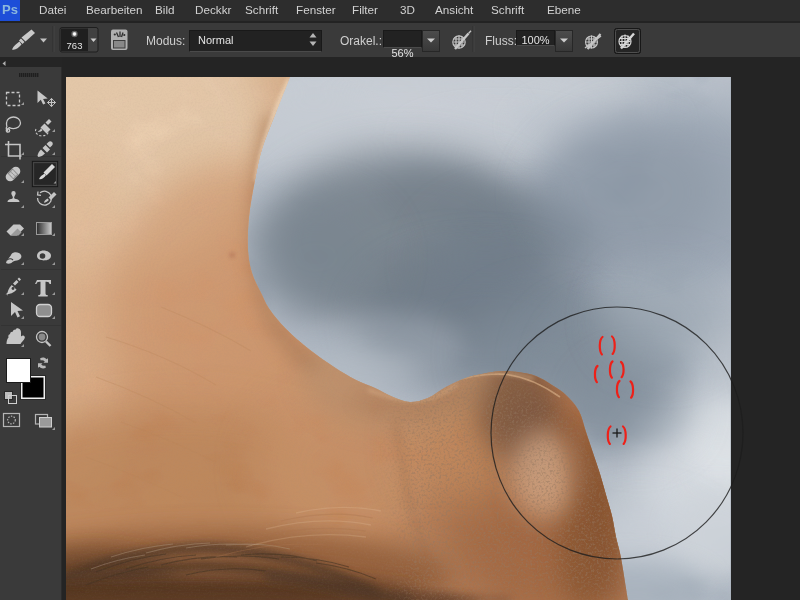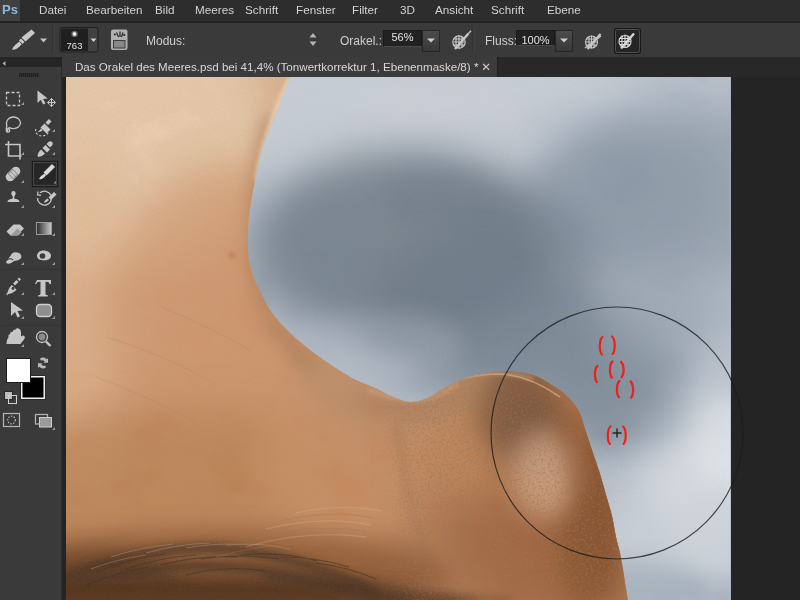--- a/index.html
+++ b/index.html
@@ -4,21 +4,21 @@
 <style>
   * { margin:0; padding:0; box-sizing:border-box; -webkit-font-smoothing:antialiased; }
   .mi,.lbl,.field,#tab,#pslogo { will-change: transform; }
   html,body { width:800px; height:600px; overflow:hidden; background:#242424;
     font-family:"Liberation Sans", sans-serif; }
   #stage { position:relative; width:800px; height:600px; }
   .abs { position:absolute; }
 
   
   #menubar { left:0; top:0; width:800px; height:21px; background:#2d2d2d; }
-  #pslogo { left:0; top:0; width:20px; height:21px; background:#404040;
+  #pslogo { left:0; top:0; width:20px; height:21px; background:#1d4ed8;
     color:#8db8dd; font-weight:bold; font-size:13px; line-height:20px; text-align:center; }
   .mi { top:3px; color:#d2d2d2; font-size:11.7px; line-height:13px;text-align:right; }
 
   
   #optbar { left:0; top:21px; width:800px; height:36px; background:#3a3a3a;
     border-top:2px solid #232323; }
   #optsvg { z-index:3; }
   .lbl { color:#cfcfcf; font-size:12px; top:34px; }
   .field { background:#222; border:1px solid #191919; border-bottom-color:#4a4a4a;
     color:#e3e3e3; font-size:11px; text-align:center; }
@@ -40,21 +40,21 @@
   #canvas { left:66px; top:77px; width:665px; height:523px; }
 </style>
 </head>
 <body>
 <div id="stage">
   <div id="menubar" class="abs"></div>
   <div id="pslogo" class="abs">Ps</div>
   <span class="abs mi" style="left:39px">Datei</span>
   <span class="abs mi" style="left:86px">Bearbeiten</span>
   <span class="abs mi" style="left:155px">Bild</span>
-  <span class="abs mi" style="left:195px">Meeres</span>
+  <span class="abs mi" style="left:195px">Deckkr</span>
   <span class="abs mi" style="left:245px">Schrift</span>
   <span class="abs mi" style="left:296px">Fenster</span>
   <span class="abs mi" style="left:352px">Filter</span>
   <span class="abs mi" style="left:400px">3D</span>
   <span class="abs mi" style="left:435px">Ansicht</span>
   <span class="abs mi" style="left:491px">Schrift</span>
   <span class="abs mi" style="left:547px">Ebene</span>
 
   <div id="optbar" class="abs"></div>
 
@@ -104,32 +104,28 @@
 
     <rect x="614.5" y="7.5" width="26" height="25" rx="2" fill="#252525" stroke="#171717"></rect>
     <rect x="615.5" y="8.5" width="24" height="23" rx="2" fill="none" stroke="#4f4f4f"></rect>
     <g stroke="#d6d6d6" fill="none" stroke-width="1.2">
       <circle cx="625" cy="20.5" r="6"></circle>
       <path d="M619.5 17.5 h11 M619.5 20.5 h11 M620 23.5 h10 M622 14.5 v11.5 M625 13.5 v13 M628 14.5 v11.5"></path>
       <path d="M621 27.5 L634 12.5" stroke-width="2.4"></path>
     </g>
   </svg>
   <span class="abs lbl" style="left:146px">Modus:</span>
+  <div class="abs field" style="left:189px; top:30px; width:133px; height:22px; text-align:left; padding:3px 0 0 8px;">Normal</div>
   <span class="abs lbl" style="left:340px">Orakel.:</span>
-  <div class="abs field" style="left:383px; top:30px; width:39px; height:17px; padding-top:0;">56%</div>
+  <div class="abs field" style="left:383px; top:30px; width:39px; height:17px; padding-top:16px;">56%</div>
   <div class="abs dbtn" style="left:422px; top:30px; width:18px; height:22px;"></div>
   <span class="abs lbl" style="left:485px">Fluss:</span>
   <div class="abs field" style="left:516px; top:30px; width:39px; height:16px; padding-top:3px;">100%</div>
   <div class="abs dbtn" style="left:555px; top:30px; width:18px; height:22px;"></div>
 
-  <div id="tabbar" class="abs">
-    <div id="tab"><span style="margin-left:13px">Das Orakel des Meeres.psd bei 41,4% (Tonwertkorrektur 1, Ebenenmaske/8) *</span>
-      <span style="position:absolute; right:6px; top:0; color:#cccccc;">✕</span>
-    </div>
-  </div>
 
   <div id="toolhead" class="abs"></div>
   <div id="toolbar" class="abs"></div>
   <svg id="toolsvg" class="abs" style="left:0;top:57px" width="62" height="543" viewBox="0 0 62 543">
     <path d="M2.5 4 v5 l-3 -2.5 z" fill="#b0b0b0" transform="translate(3,0)"></path>
     <g fill="#1f1f1f">
       <rect x="19" y="16" width="1.4" height="4"></rect>
         <rect x="21" y="16" width="1.4" height="4"></rect>
       <rect x="23" y="16" width="1.4" height="4"></rect>
         <rect x="25" y="16" width="1.4" height="4"></rect>

